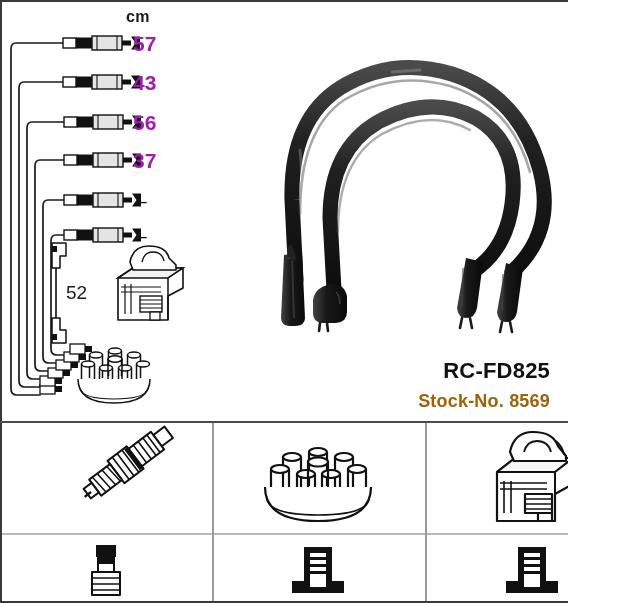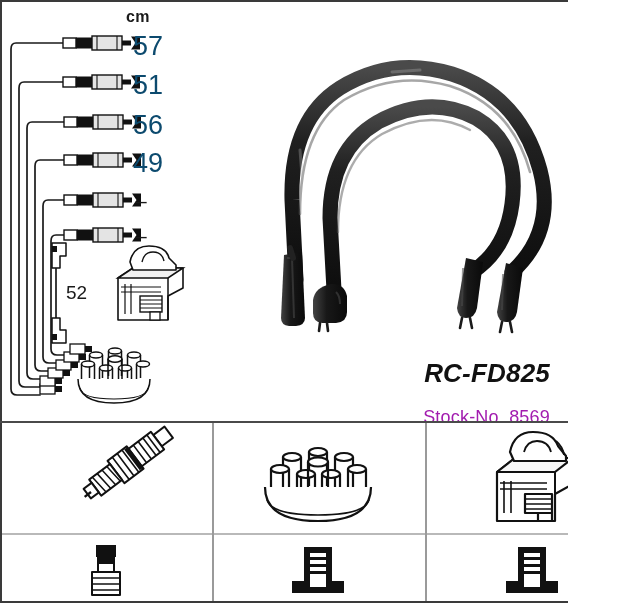--- a/index.html
+++ b/index.html
@@ -46,23 +46,23 @@
     left: 126px;
     top: 8px;
     font-size: 16px;
     font-weight: bold;
     color: #1a1a1a;
     letter-spacing: 0.3px;
   }
   .len-label {
     position: absolute;
     left: 133px;
-    font-size: 27px;
-    color: #0c4a6e;
-    font-weight: normal;
+    font-size: 21px;
+    color: #a21caf;
+    font-weight: bold;
     line-height: 1;
   }
   .len-dash {
     position: absolute;
     left: 135px;
     font-size: 21px;
     color: #1a1a1a;
     line-height: 1;
   }
   .len-52 {
@@ -71,39 +71,37 @@
     top: 283px;
     font-size: 19px;
     color: #1a1a1a;
     line-height: 1;
   }
 
   .product-code {
     position: absolute;
     right: 18px;
     top: 358px;
-    font-size: 26px;
+    font-size: 22px;
     font-weight: bold;
     color: #111;
     letter-spacing: 0.2px;
     text-align: right;
     white-space: nowrap;
-    font-style: italic;
   }
   .stock-no {
     position: absolute;
     right: 18px;
     top: 391px;
     font-size: 18px;
-    font-weight: normal;
-    color: #a21caf;
+    font-weight: bold;
+    color: #a16207;
     letter-spacing: 0.2px;
     text-align: right;
     white-space: nowrap;
-    margin-top: 16px;
   }
 
   
   .layer {
     position: absolute;
     left: 0;
     top: 0;
     width: 640px;
     height: 603px;
     pointer-events: none;
@@ -242,23 +240,23 @@
 
         <path d="M78,379 Q78,403 114,403 Q150,403 150,379" fill="#ffffff" stroke-linejoin="round"></path>
         <path d="M80,388 Q82,399 114,399 Q146,399 148,388" fill="none" stroke-width="1.2"></path>
       </g>
     </svg>
   </div>
 
   <div class="cm-header">cm</div>
 
   <div class="len-label" style="top:33px">57</div>
-  <div class="len-label" style="top:72px">51</div>
+  <div class="len-label" style="top:72px">43</div>
   <div class="len-label" style="top:112px">56</div>
-  <div class="len-label" style="top:150px">49</div>
+  <div class="len-label" style="top:150px">37</div>
   <div class="len-dash" style="top:190px">–</div>
   <div class="len-dash" style="top:225px">–</div>
 
   <div class="len-52">52</div>
 
   <div class="layer">
     <svg width="640" height="603" viewBox="0 0 640 603" xmlns="http://www.w3.org/2000/svg">
       <defs>
         <linearGradient id="cableSheen" x1="0" y1="0" x2="0" y2="1">
           <stop offset="0%" stop-color="#4a4a4a"></stop>

